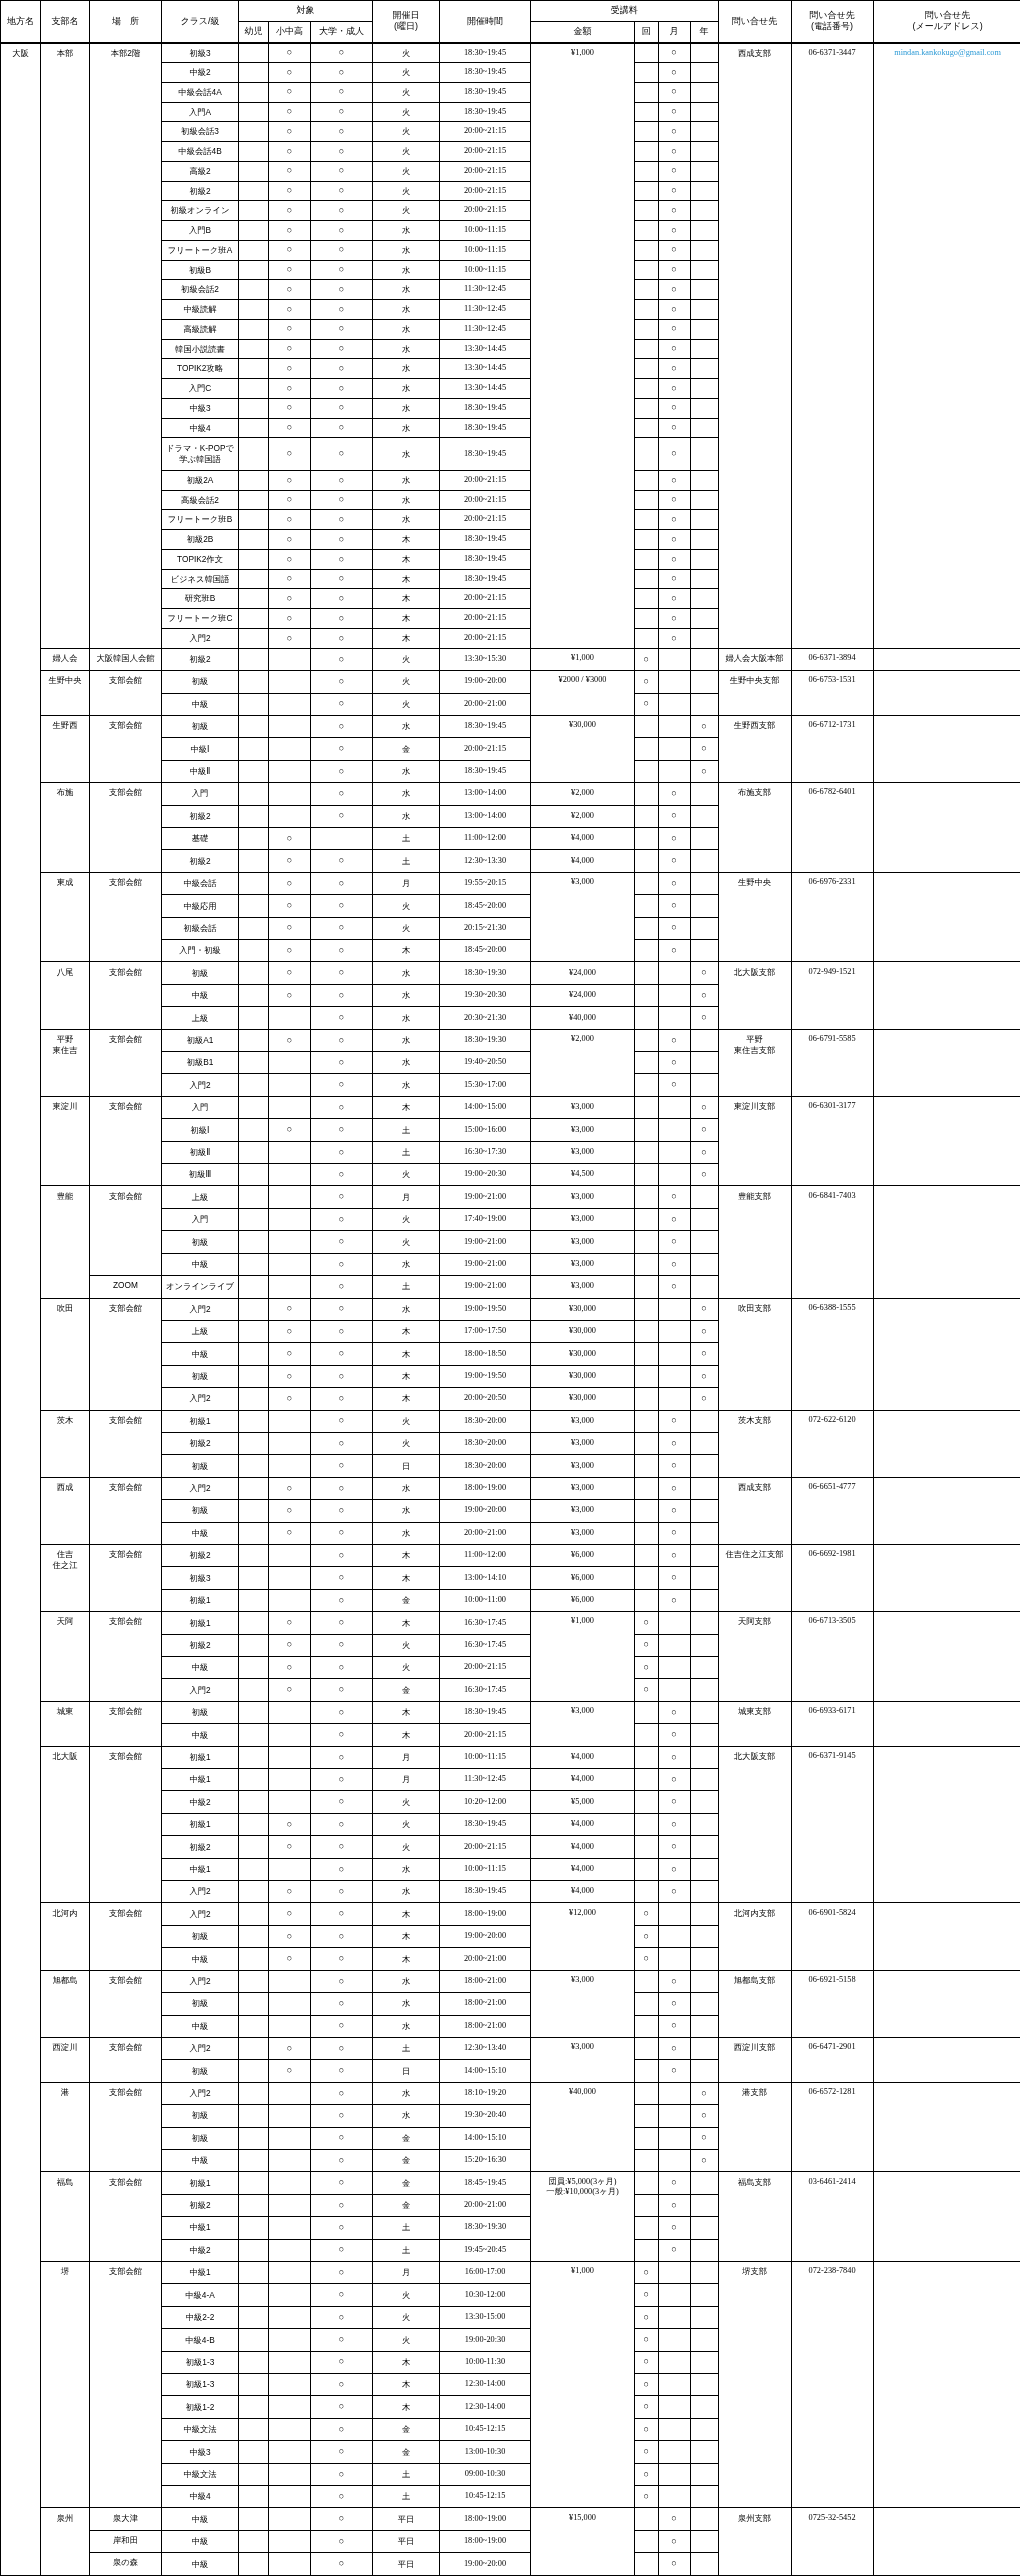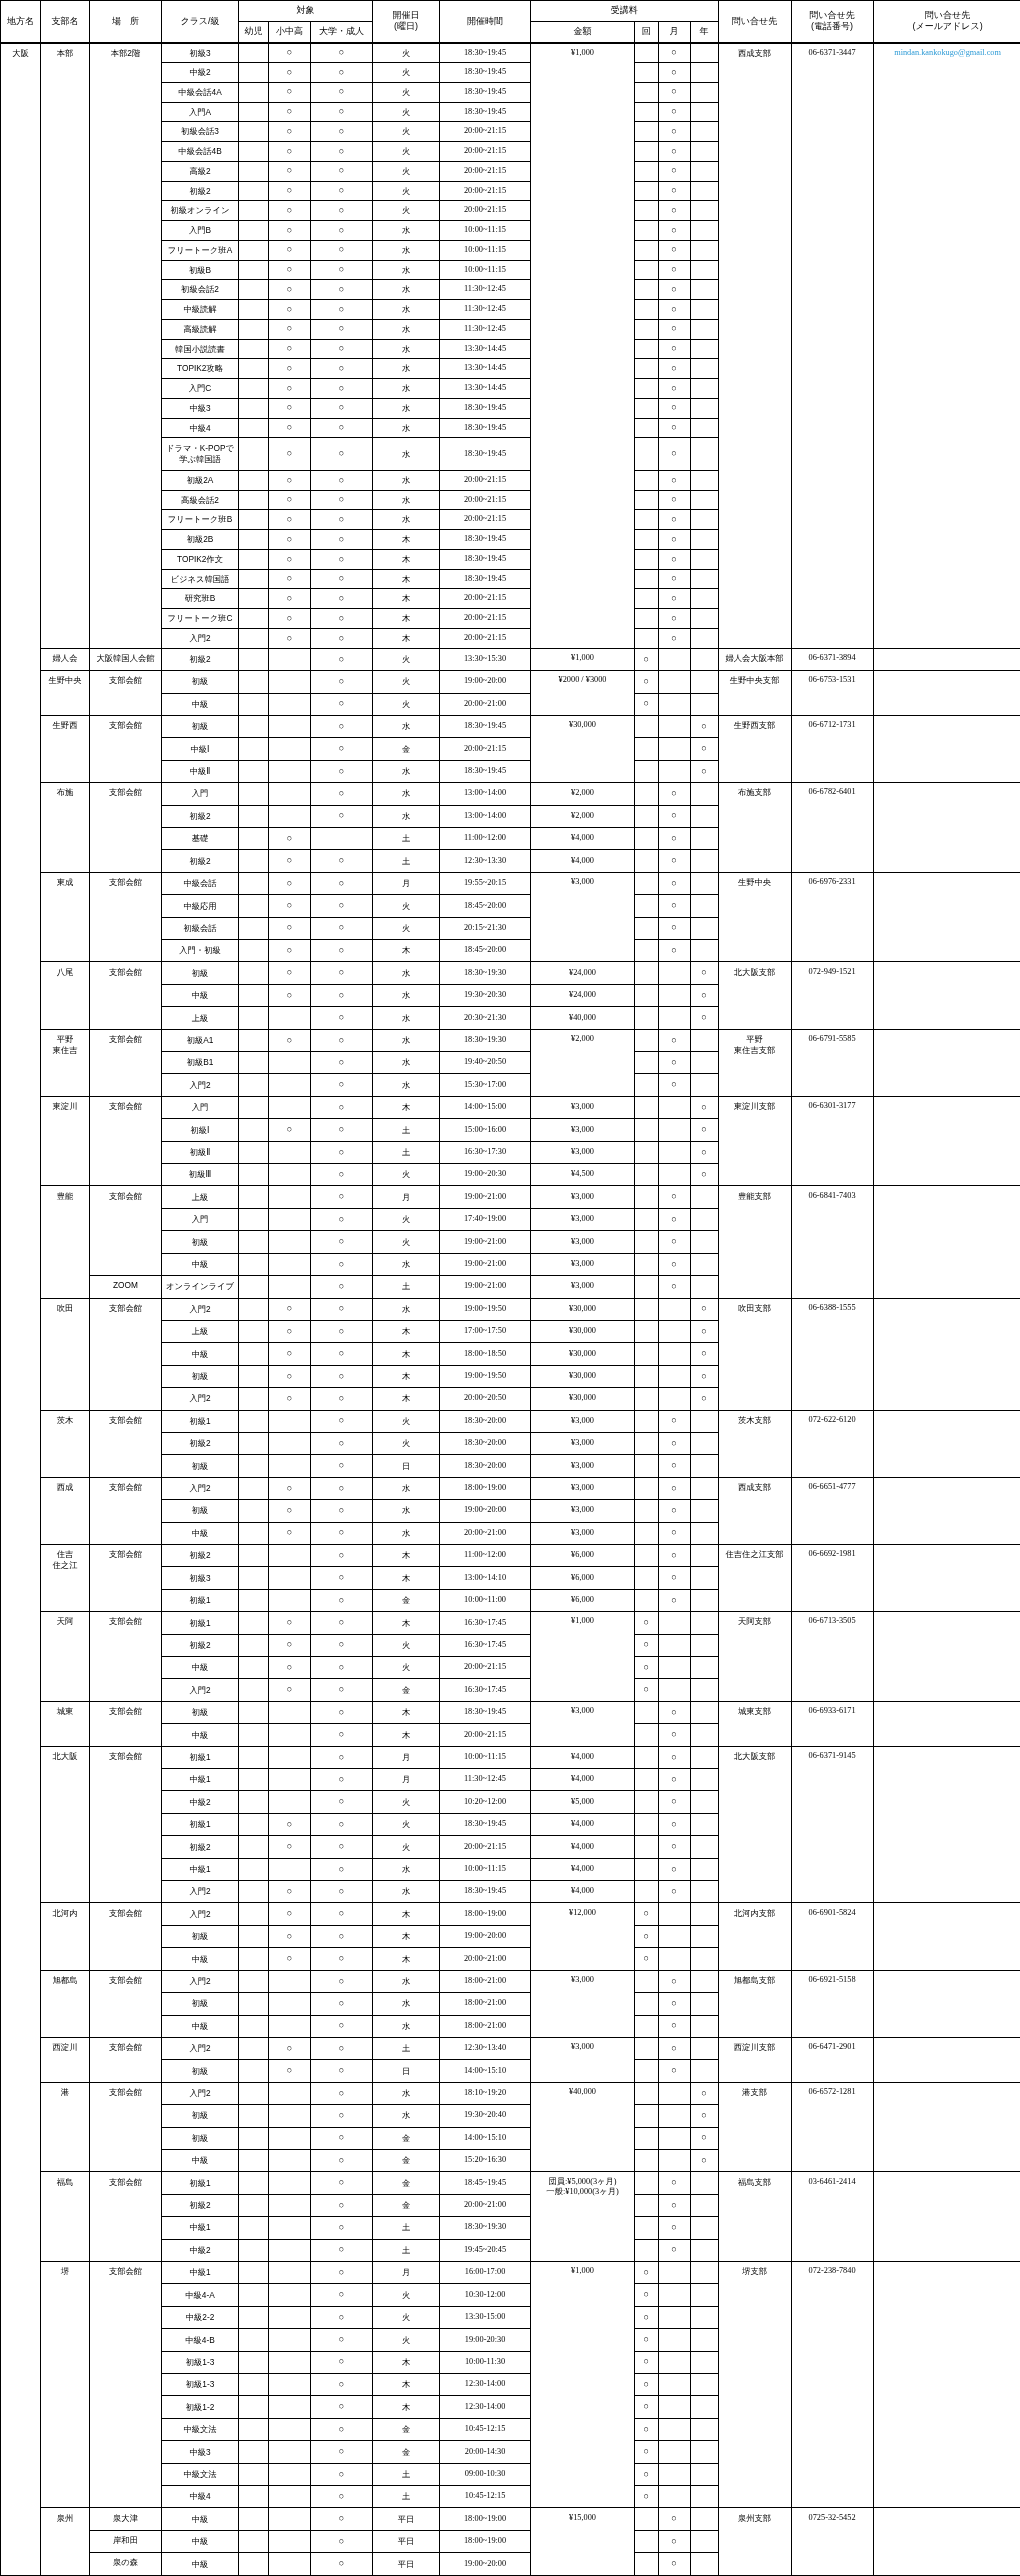--- a/index.html
+++ b/index.html
@@ -1454,21 +1454,21 @@
           <td class="mark">○</td>
           <td class="mark"></td>
           <td class="mark fr"></td>
         </tr>
         <tr style="height: 22px;">
           <td class="cjk">中級3</td>
           <td class="mark"></td>
           <td class="mark"></td>
           <td class="mark">○</td>
           <td class="cjk">金</td>
-          <td class="fr">20:00-14:30</td>
+          <td class="fr">13:00-10:30</td>
           <td class="mark">○</td>
           <td class="mark"></td>
           <td class="mark fr"></td>
         </tr>
         <tr style="height: 22px;">
           <td class="cjk">中級文法</td>
           <td class="mark"></td>
           <td class="mark"></td>
           <td class="mark">○</td>
           <td class="cjk">土</td>

